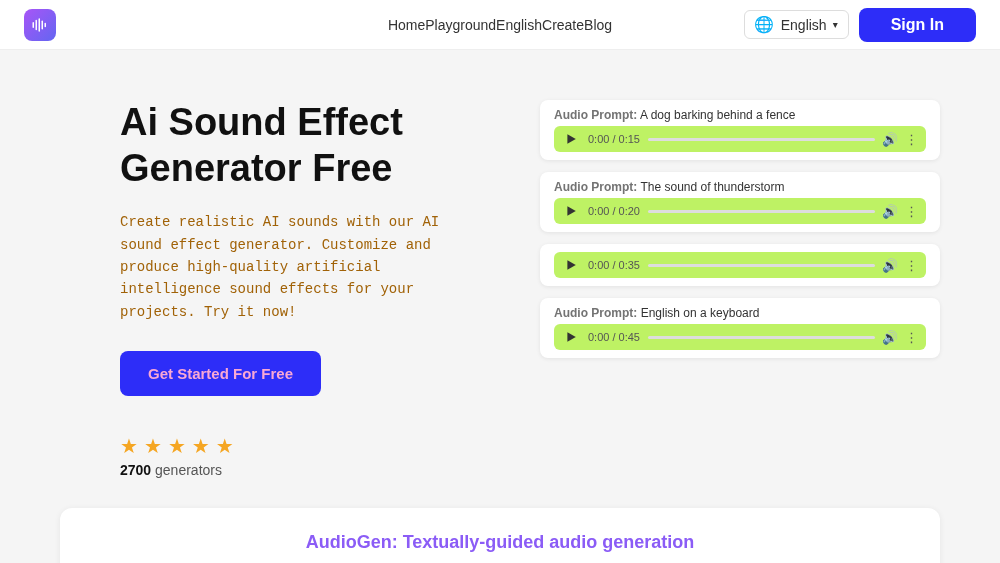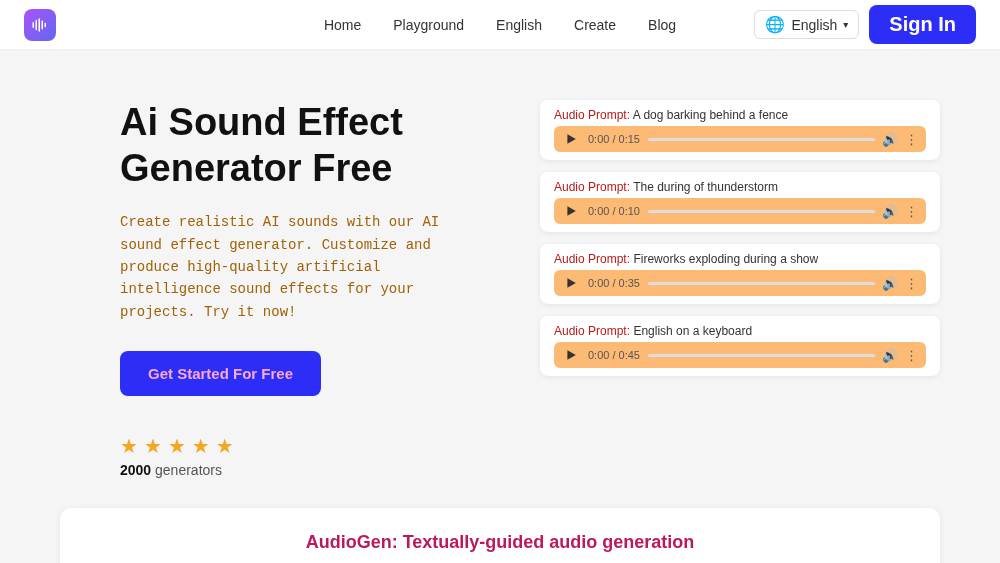--- a/index.html
+++ b/index.html
@@ -22,21 +22,20 @@
       height: 32px;
       background: linear-gradient(135deg, #a855f7, #6366f1);
       border-radius: 8px;
       display: flex;
       align-items: center;
       justify-content: center;
     }
     .navbar-logo svg { width: 18px; height: 18px; fill: #fff; }
     .navbar-links {
       display: flex;
-      gap: 32px;
       align-items: center;
       position: absolute;
       left: 50%;
       transform: translateX(-50%);
       justify-content: flex-end;
     }
     .navbar-links a {
       text-decoration: none;
       color: #333;
       font-size: 14px;
@@ -58,22 +57,22 @@
       padding: 4px 10px;
       cursor: pointer;
       background: #fff;
     }
     .globe-icon { font-size: 16px; }
     .sign-in-btn {
       background: #2d2df8;
       color: #fff;
       border: none;
       border-radius: 8px;
-      padding: 8px 20px;
-      font-size: 20px;
+      padding: 8px 32px;
+      font-size: 16px;
       font-weight: 600;
       cursor: pointer;
     }
 
     
     .main {
       display: flex;
       padding: 50px 60px 30px 120px;
       gap: 40px;
       align-items: flex-start;
@@ -133,26 +132,26 @@
       background: #fff;
       border-radius: 8px;
       padding: 8px 14px;
       box-shadow: 0 1px 4px rgba(0,0,0,0.08);
     }
     .audio-label {
       font-size: 12px;
       color: #333;
       margin-bottom: 4px;
     }
-    .audio-label strong { color: #b91c1c; font-weight: 400; }
+    .audio-label strong { color: #737373; font-weight: 700; }
     .audio-player {
       display: flex;
       align-items: center;
       gap: 8px;
-      background: #fdba74;
+      background: #bef264;
       border-radius: 6px;
       padding: 4px 8px;
     }
     .play-btn {
       width: 18px;
       height: 18px;
       display: flex;
       align-items: center;
       justify-content: center;
       cursor: pointer;
@@ -193,21 +192,21 @@
       background: #fff;
       margin: 0 60px;
       border-radius: 12px;
       padding: 24px 30px;
       box-shadow: 0 1px 6px rgba(0,0,0,0.07);
     }
     .audiogen-title {
       text-align: center;
       font-size: 18px;
       font-weight: 700;
-      color: #be185d;
+      color: #8b5cf6;
       margin-bottom: 20px;
     }
     .form-row {
       display: flex;
       gap: 16px;
       align-items: flex-end;
     }
     .form-group {
       display: flex;
       flex-direction: column;
@@ -260,21 +259,21 @@
     <p class="hero-desc">Create realistic AI sounds with our AI sound effect generator. Customize and produce high-quality artificial intelligence sound effects for your projects. Try it now!</p>
     <button class="cta-btn">Get Started For Free</button>
     <div class="stars">
       <span class="star">★</span>
       <span class="star">★</span>
       <span class="star">★</span>
       <span class="star">★</span>
       <span class="star">★</span>
     </div>
     <p class="rating-text">
-      <strong>2000</strong><span> generators</span>
+      <strong>2700</strong><span> generators</span>
     </p>
   </div>
 
   <div class="right">
 
     <div class="audio-item">
       <div class="audio-label">
         <strong>Audio Prompt:</strong>
         <span>A dog barking behind a fence</span>
       </div>
@@ -291,44 +290,40 @@
         <div class="audio-controls">
           <span class="volume-icon">🔊</span>
           <span class="more-icon">⋮</span>
         </div>
       </div>
     </div>
 
     <div class="audio-item">
       <div class="audio-label">
         <strong>Audio Prompt:</strong>
-        <span>The during of thunderstorm</span>
+        <span>The sound of thunderstorm</span>
       </div>
       <div class="audio-player">
         <div class="play-btn">
           <svg viewBox="0 0 10 10">
               <polygon points="2,1 9,5 2,9"></polygon>
             </svg>
         </div>
-        <span class="audio-time">0:00 / 0:10</span>
+        <span class="audio-time">0:00 / 0:20</span>
         <div class="audio-progress">
             <div class="audio-progress-fill"></div>
           </div>
         <div class="audio-controls">
           <span class="volume-icon">🔊</span>
           <span class="more-icon">⋮</span>
         </div>
       </div>
     </div>
 
     <div class="audio-item">
-      <div class="audio-label">
-        <strong>Audio Prompt:</strong>
-        <span>Fireworks exploding during a show</span>
-      </div>
       <div class="audio-player">
         <div class="play-btn">
           <svg viewBox="0 0 10 10">
               <polygon points="2,1 9,5 2,9"></polygon>
             </svg>
         </div>
         <span class="audio-time">0:00 / 0:35</span>
         <div class="audio-progress">
             <div class="audio-progress-fill"></div>
           </div>

